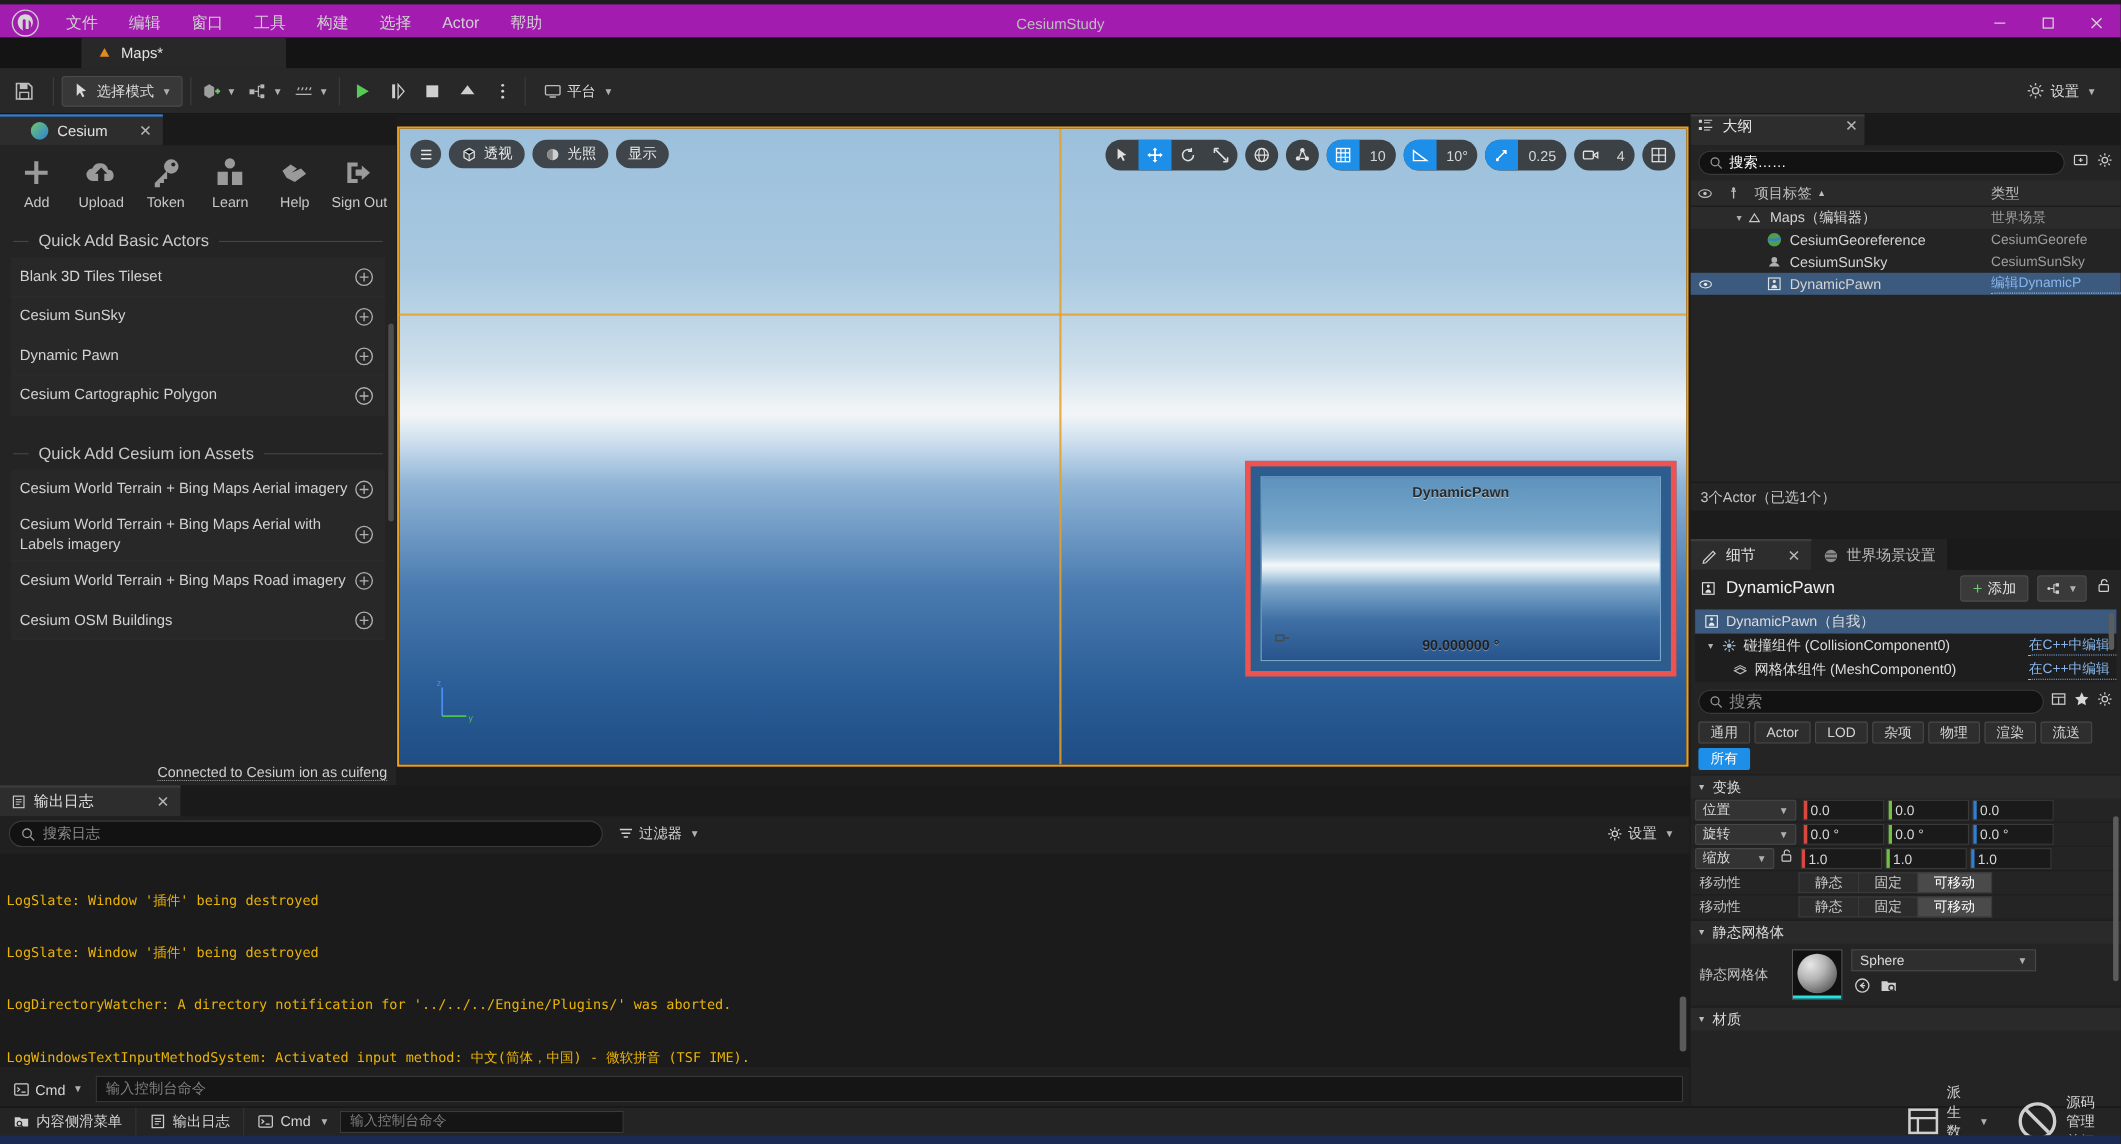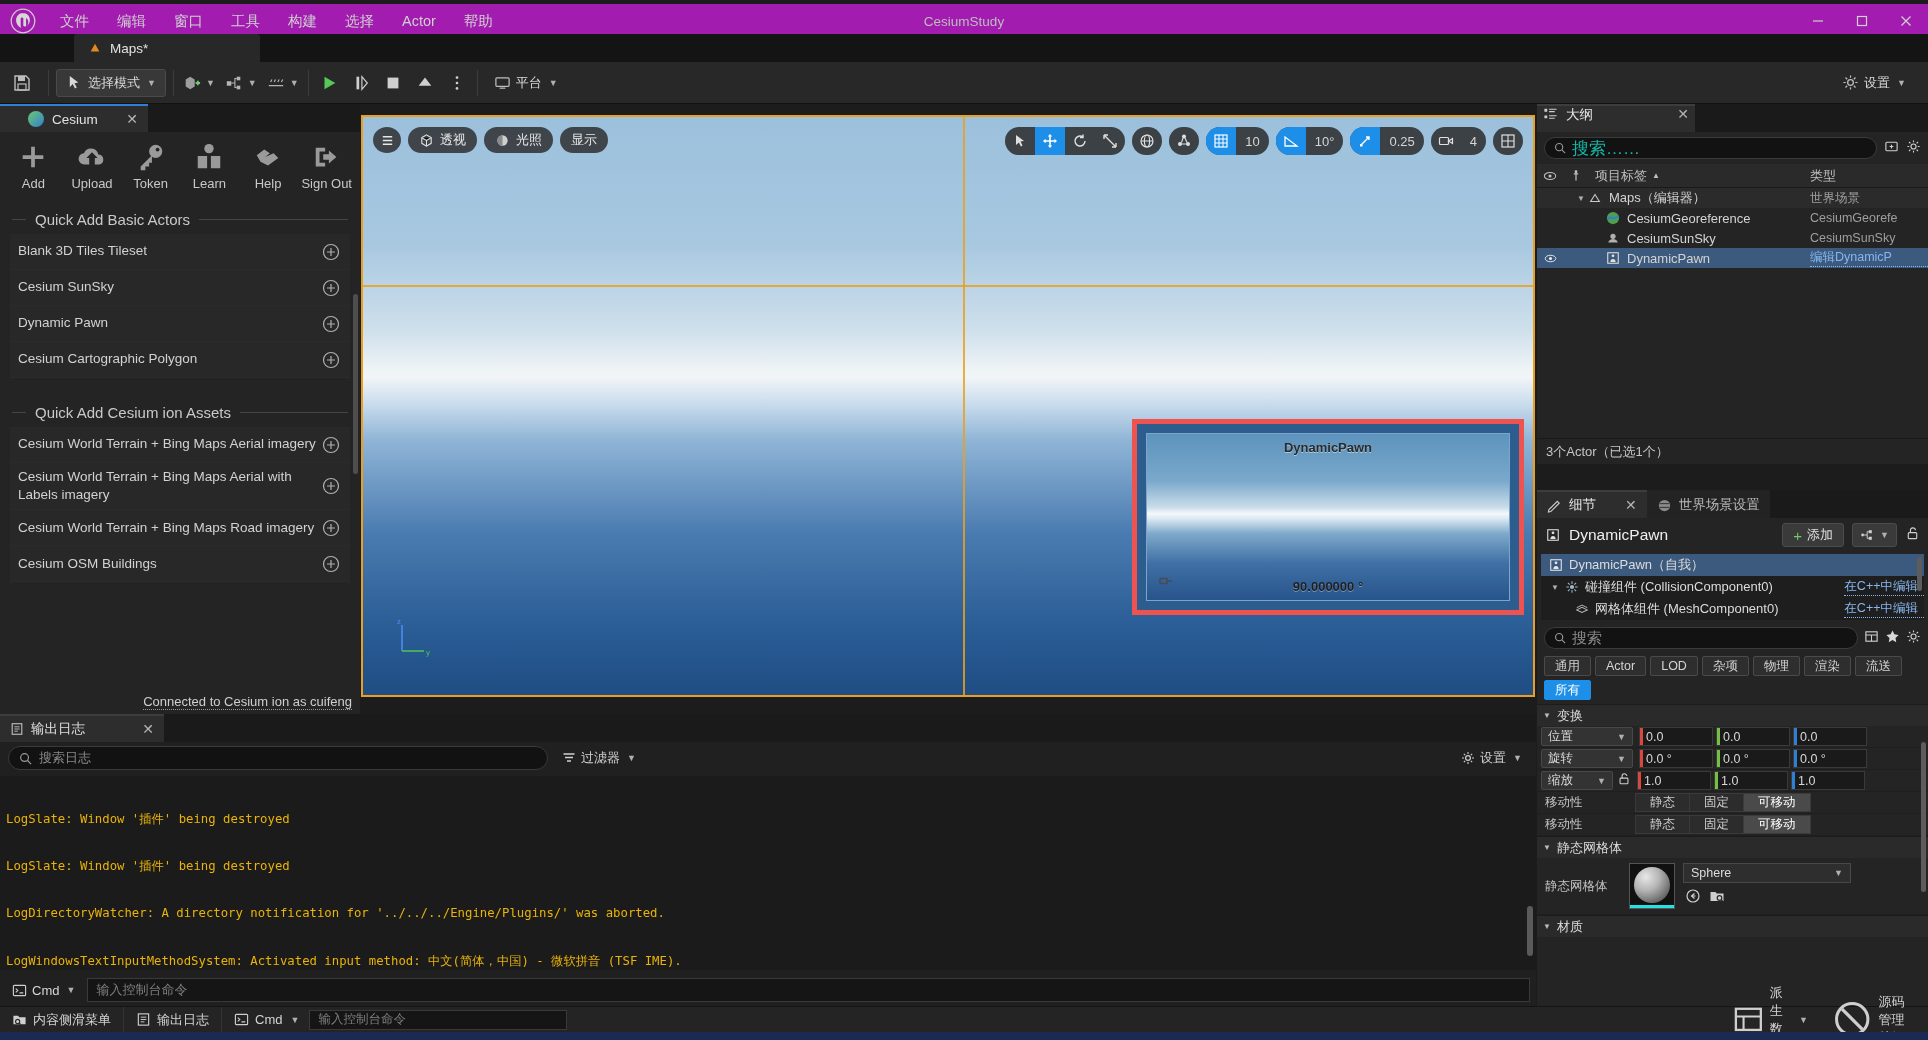--- a/index.html
+++ b/index.html
@@ -250,21 +250,21 @@
     border-top: 2px solid #3d3d3d;
   }
   .ol-tab svg { width: 15px; height: 15px; }
   .ol-tab .x { margin-left: auto; font-size: 14px; color: #b4b4b4; }
   .ol-searchrow { display: flex; align-items: center; gap: 7px; padding: 5px 7px; }
   .ol-search {
     flex: 1; height: 22px; background: #121212; border: 1px solid #3a3a3a; border-radius: 11px;
     display: flex; align-items: center; padding: 0 9px; gap: 6px;
   }
   .ol-search svg { width: 12px; height: 12px; }
-  .ol-search .ph { font-size: 17px; color: #14b8a6; }
+  .ol-search .ph { font-size: 13px; color: #ffffff; }
   .ol-ibtn svg { width: 15px; height: 15px; }
   .ol-header {
     height: 24px; display: flex; align-items: center; background: #2a2a2a;
     border-bottom: 1px solid #1a1a1a; font-size: 13px; color: #bfbfbf;
   }
   .ol-h-eye { width: 26px; display: flex; justify-content: center; }
   .ol-h-pin { width: 26px; display: flex; justify-content: center; }
   .ol-h-eye svg,.ol-h-pin svg { width: 14px; height: 14px; }
   .ol-h-lbl { flex: 1; padding-left: 6px; display: flex; align-items: center; gap: 5px; }
   .ol-h-type { width: 118px; }

